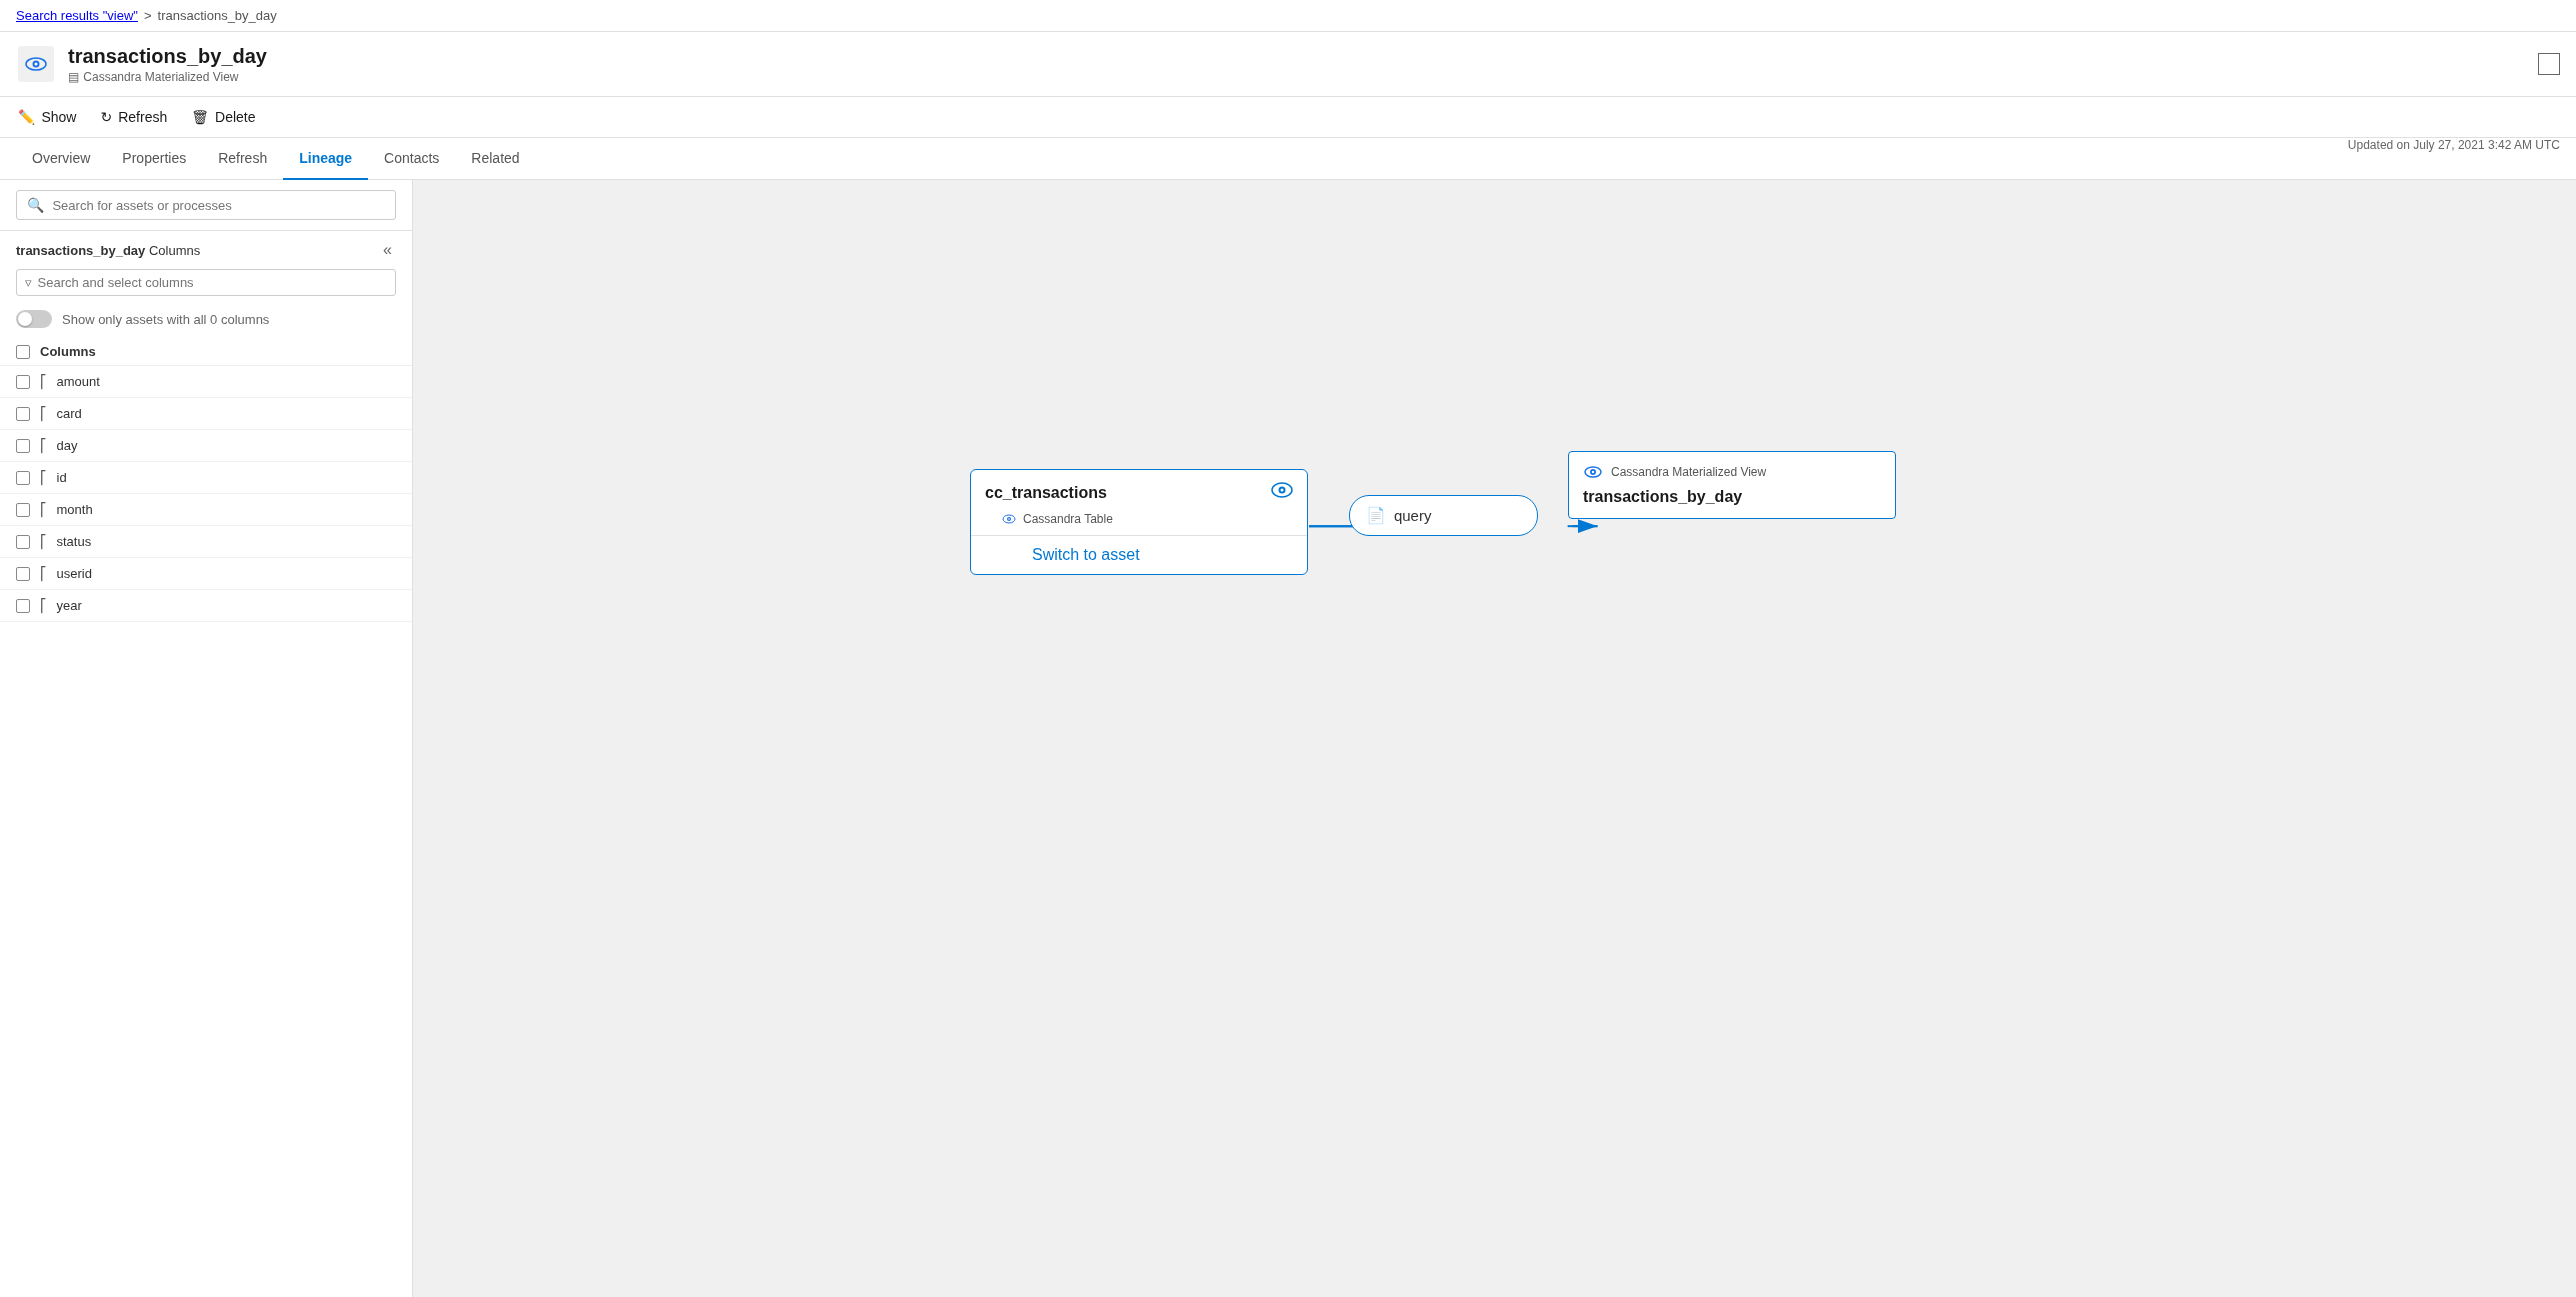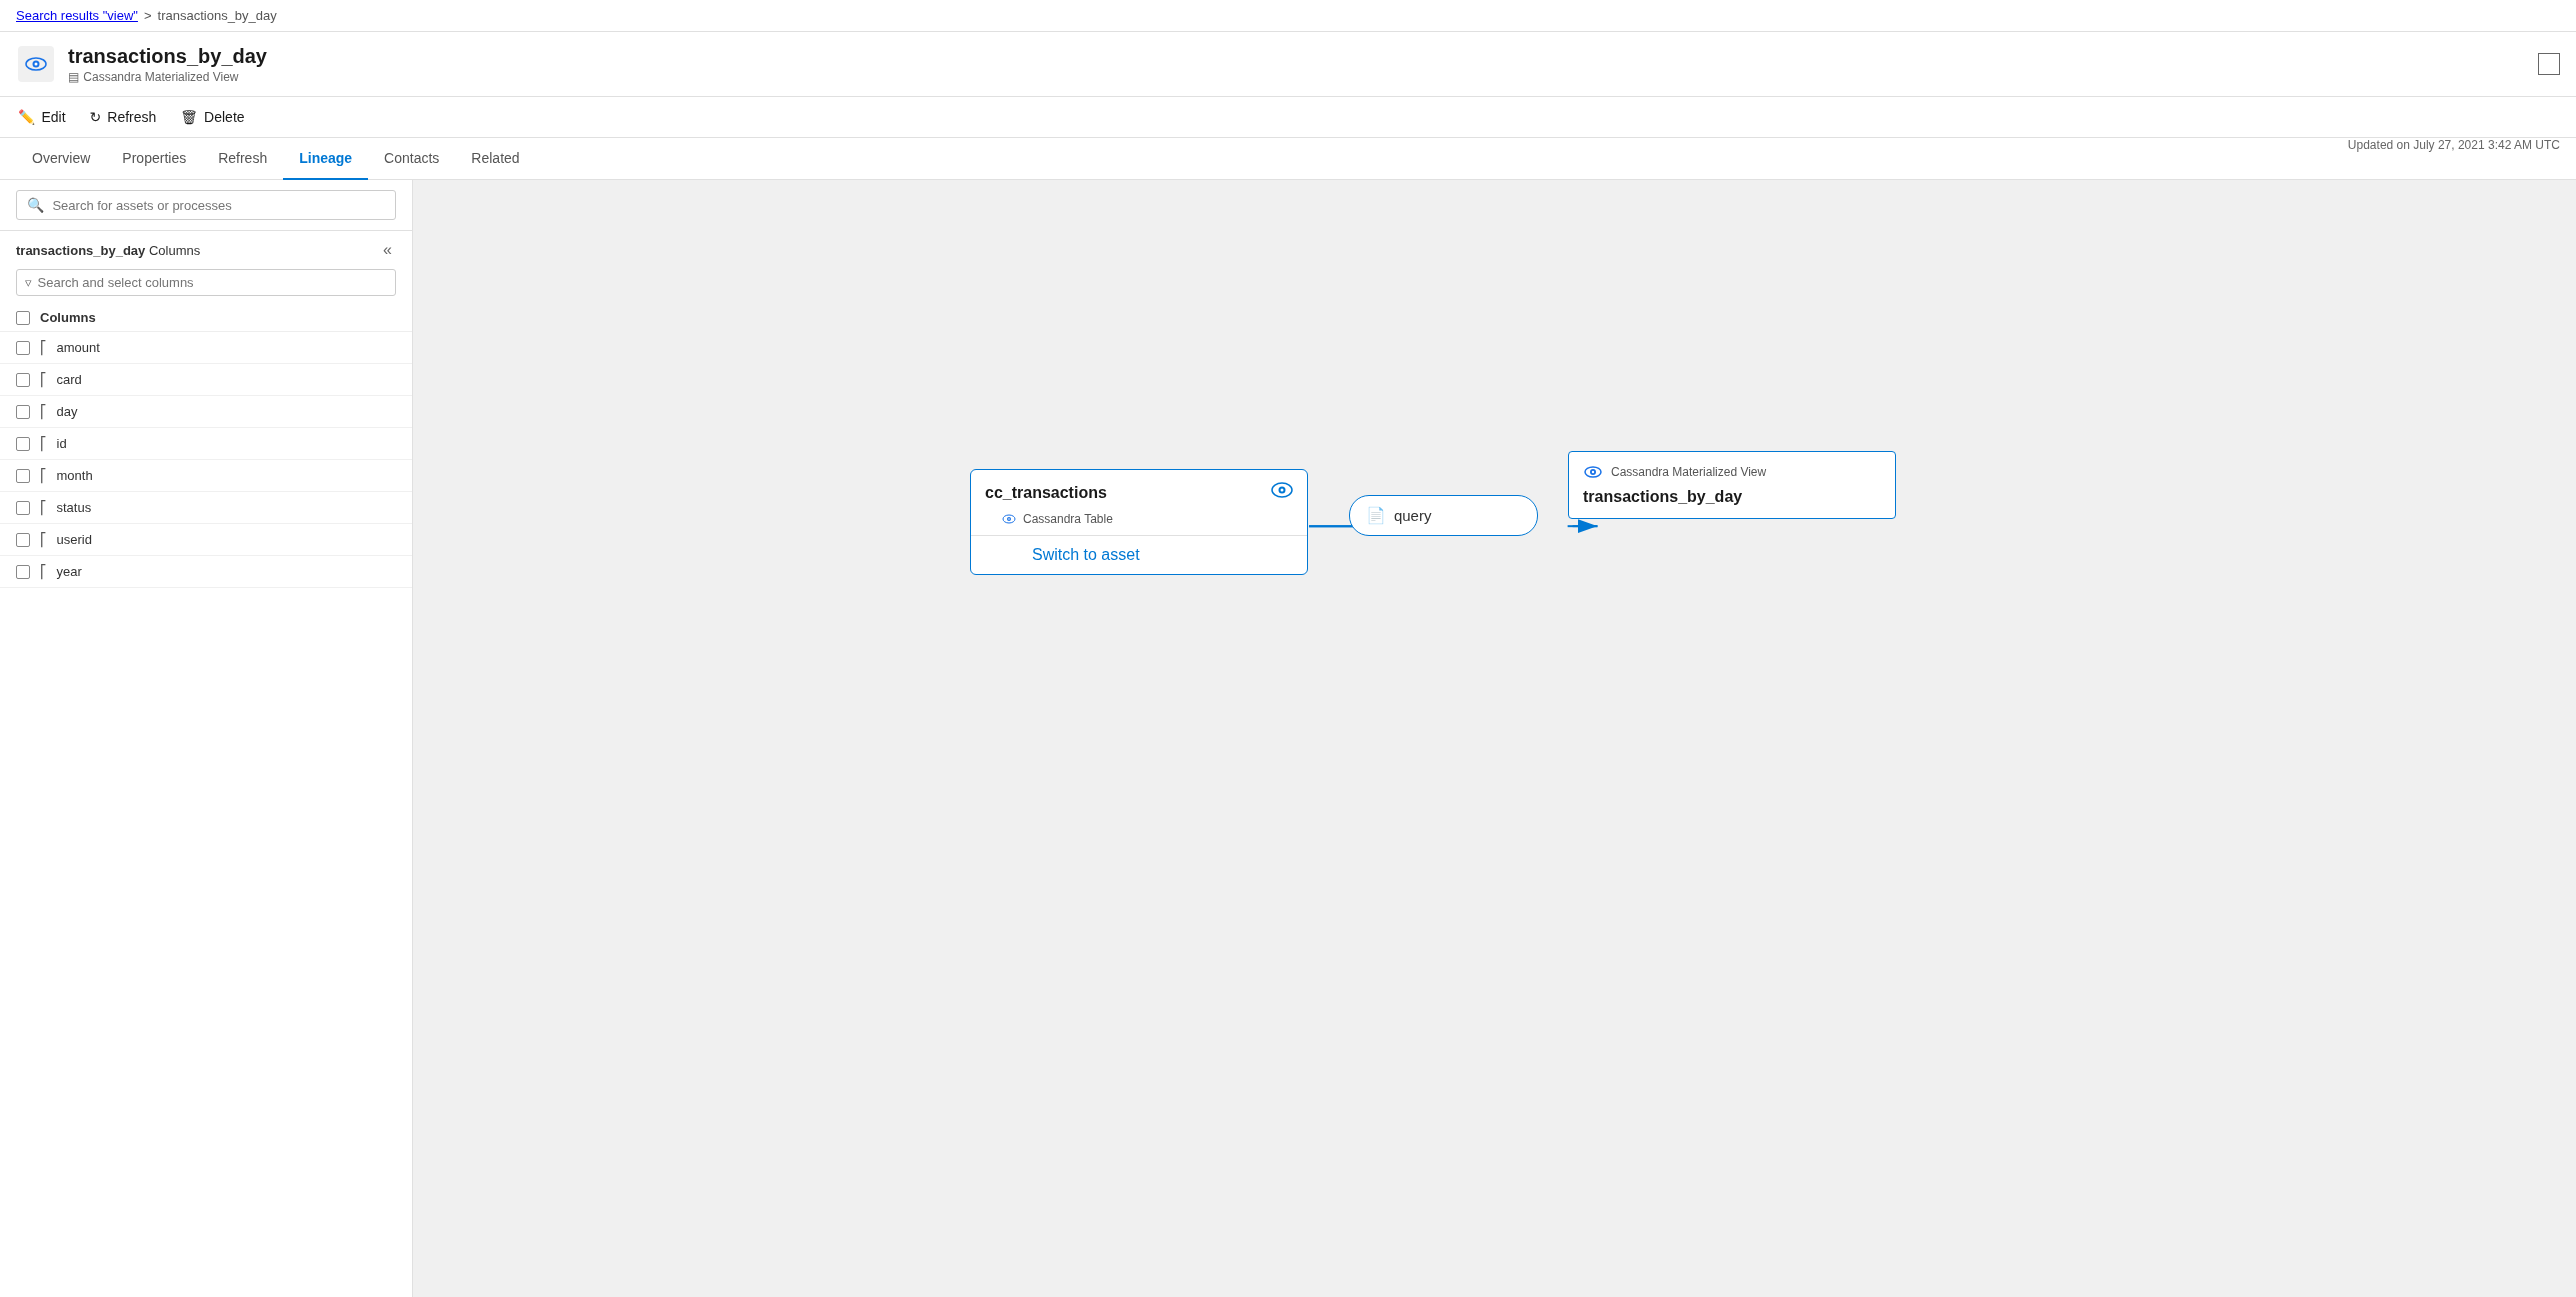--- a/index.html
+++ b/index.html
@@ -385,21 +385,21 @@
       <span>▤</span>
       <span>Cassandra Materialized View</span>
     </p>
   </div>
   <button class="maximize-btn"></button>
 </div>
 
 <div class="toolbar">
   <button class="toolbar-btn">
     <span>✏️</span>
-    <span>Edit</span>
+    <span>Show</span>
   </button>
   <button class="toolbar-btn">
     <span>↻</span>
     <span>Refresh</span>
   </button>
   <button class="toolbar-btn">
     <span>🗑</span>
     <span>Delete</span>
   </button>
 </div>
@@ -435,20 +435,26 @@
           <span> </span><span>Columns</span>
         </span>
         <button class="collapse-btn">«</button>
       </div>
 
       <div class="column-search-wrap">
         <span style="color:#666; font-size:13px;">▿</span>
         <input type="text" placeholder="Search and select columns" style="">
       </div>
 
+      <div class="toggle-row">
+        <div class="toggle">
+          <div class="toggle-knob"></div>
+        </div>
+        <span class="toggle-label">Show only assets with all 0 columns</span>
+      </div>
 
       <div class="column-list-header">
         <div class="col-checkbox"></div>
         <span>Columns</span>
       </div>
 
       <div>
         <div class="column-item">
           <div class="col-checkbox"></div>
           <span class="col-icon">⎡</span>

